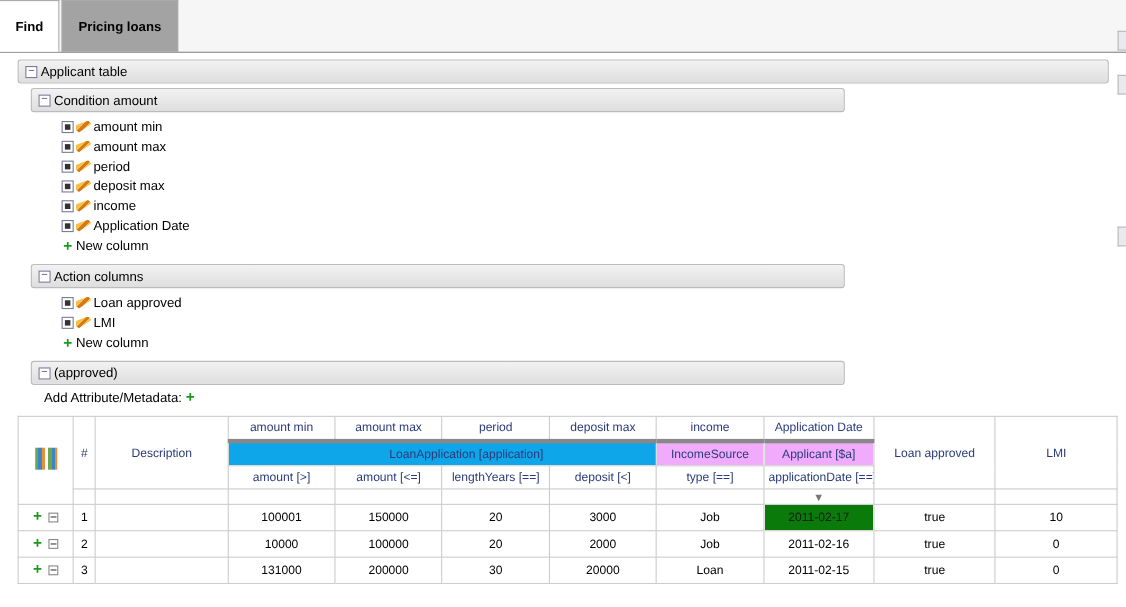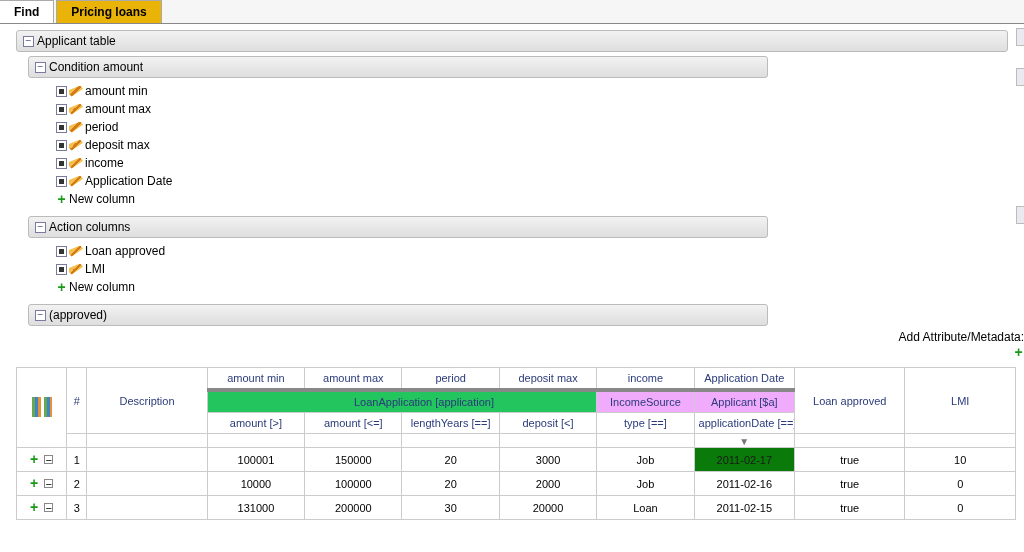--- a/index.html
+++ b/index.html
@@ -12,21 +12,21 @@
   width: 1024px;
   overflow: hidden;
 }
 
 .tabbar {
   display: flex;
   border-bottom: 1px solid #888;
   background: #f6f6f6;
 }
 .tab {
-  padding: 4px 14px;
+  padding: 16px 14px;
   border: 1px solid #aaa;
   border-bottom: none;
   background: #d9d9d9;
   margin-right: 2px;
   cursor: pointer;
 }
 .tab.active {
   background: #fff;
   font-weight: bold;
 }
@@ -91,35 +91,35 @@
   clip-path: polygon(0 40%, 80% 0, 100% 30%, 20% 100%, 0 80%);
 }
 .plus-icon {
   width:11px; height:11px;
   display:inline-flex; align-items:center; justify-content:center;
   color: #1a9a1a;
   font-weight:bold;
   font-size: 14px;
   line-height: 0;
 }
-.attr-line { margin-left: 24px; display:flex; align-items:flex-end; gap:2px;flex-direction:column;}
+.attr-line { margin-left: 24px; display:flex; align-items:flex-start; gap:2px;}
 
 .table-area { margin-top: 10px; padding-left:0;}
 .dtable { border-collapse: collapse; width: 1000px; table-layout: fixed;}
 .dtable th, .dtable td {
   border: 1px solid #ccc;
   padding: 4px 4px;
   text-align: center;
   font-weight: normal;
   font-size: 11px;
   overflow: hidden;
   white-space: nowrap;
 }
 .dtable th { color: #2b3b7a; background:#fff; }
-.dtable .merged { background:#22c55e;padding-left:48px; }
+.dtable .merged { background:#0ea5e9;padding-left:48px; }
 .greyband td, .greyband th { background:#f0abfc;}
 .thick-top { border-top: 4px solid #888 !important;}
 .sortrow th { height:14px; padding:0;}
 .sort-arrow { color:#777; font-size:10px;}
 .settings-icon {
   width:20px; height:20px;
   display:inline-block;
   background:
     repeating-linear-gradient(90deg, #6aa84f 0 3px, #3d85c6 3px 6px, #e69138 6px 9px, transparent 9px 12px);
 }
@@ -136,21 +136,21 @@
 .sidehint{ position:absolute; right:0; width:8px; background:#e9e9ef; border:1px solid #bbb; border-right:none;}
 .sh1{ top:28px; height:18px;}
 .sh2{ top:68px; height:18px;}
 .sh3{ top:206px; height:18px;}
 </style>
 </head>
 <body>
 
 <div class="tabbar">
   <div class="tab find">Find</div>
-  <div class="tab active" style="background:#eab308">Pricing loans</div>
+  <div class="tab active" style="background:#a3a3a3">Pricing loans</div>
 </div>
 
 <div class="sidehint sh1"></div>
 <div class="sidehint sh2"></div>
 <div class="sidehint sh3"></div>
 
 <div class="content">
   <div class="panel" style="width:992px">
     <div class="panel-header">
       <span class="collapse-icon">−</span>

